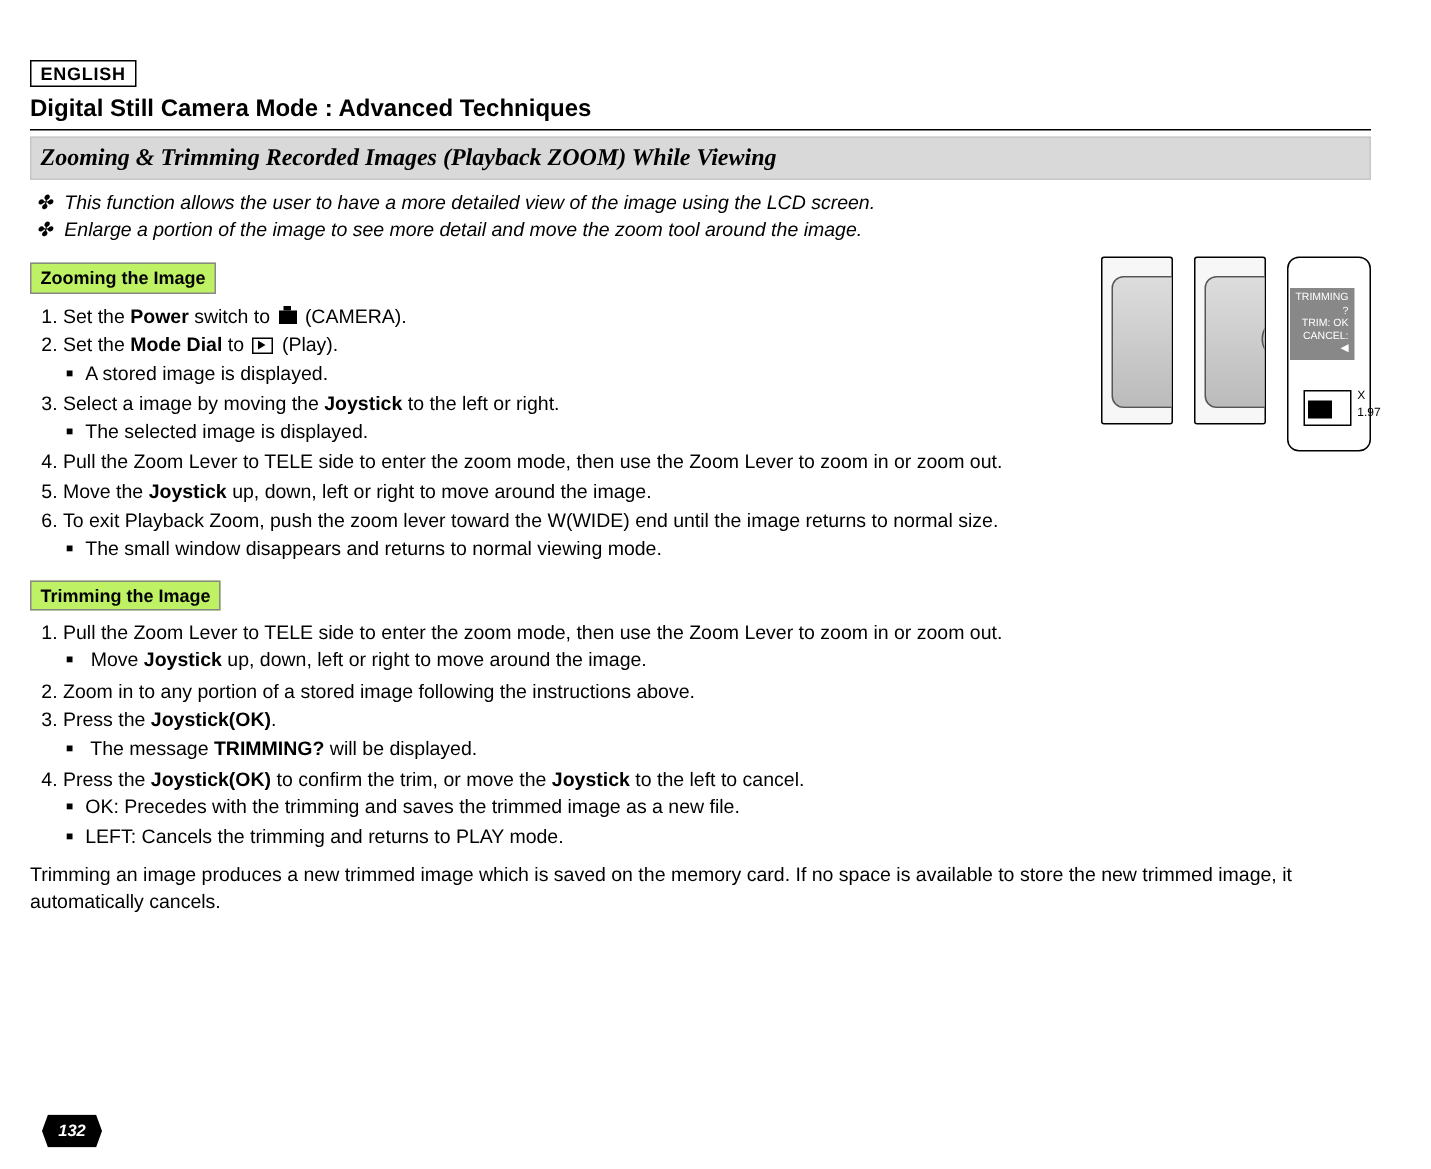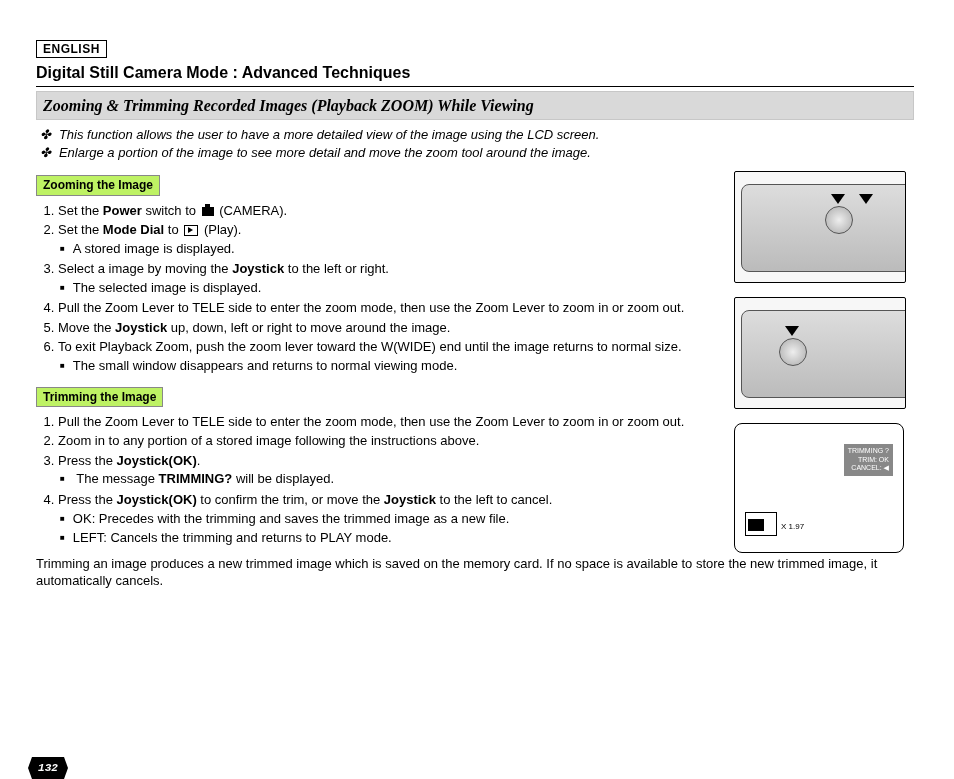--- a/index.html
+++ b/index.html
@@ -9,21 +9,21 @@
     font-family: Arial, Helvetica, sans-serif;
     color: #000;
     font-size: 13px;
     line-height: 1.35;
   }
   .page {
     width: 954px;
     height: 779px;
     position: relative;
     box-sizing: border-box;
-    padding: 40px 40px 20px 36px;
+    padding: 40px 40px 20px 20px;
   }
   .lang-box {
     display: inline-block;
     border: 1.5px solid #000;
     padding: 0 6px;
     font-size: 12px;
     font-weight: bold;
     letter-spacing: 0.5px;
   }
   .title {
@@ -48,21 +48,21 @@
   .content-row {
     display: flex;
     gap: 14px;
   }
   .left-col {
     flex: 1;
   }
   .right-col {
     width: 180px;
     display: flex;
-    flex-direction: column;
+    flex-direction: row;
     gap: 14px;
   }
   ul.intro {
     list-style: none;
     padding-left: 24px;
     margin: 0 0 10px 0;
     font-style: italic;
   }
   ul.intro li::before {
     content: "✤";
@@ -156,32 +156,31 @@
   }
   .lcd .zoom-inner {
     position:absolute; left:2px; top:6px; width:16px; height:12px; background:#000;
   }
   .lcd .zoom-val {
     position:absolute; left:40px; bottom:14px; font-size:8px;
   }
   .page-badge {
     position: absolute;
     left: 28px;
-    bottom: 0;
+    bottom: 14px;
     width: 40px; height: 22px;
     background: #000;
     color: #fff;
     font-weight: bold;
     font-size: 11px;
     display: flex;
     align-items: center;
     justify-content: center;
     font-style: italic;
     clip-path: polygon(10% 0, 90% 0, 100% 50%, 90% 100%, 10% 100%, 0 50%);
-    font-family: Liberation Mono, monospace;
   }
   .icon-cam {
     display:inline-block; width:12px; height:9px; background:#000;
     position:relative; vertical-align:middle; margin:0 2px;
   }
   .icon-cam::before{
     content:""; position:absolute; top:-3px; left:3px; width:5px; height:3px; background:#000;
   }
   .icon-play {
     display:inline-block; width:12px; height:9px; border:1px solid #000;
@@ -244,20 +243,25 @@
           <ul class="sub">
               <li>The small window disappears and returns to normal viewing mode.</li>
             </ul>
         </li>
       </ol>
 
       <span class="subhead">Trimming the Image</span>
       <ol class="steps">
         <li>
           <span>Pull the Zoom Lever to TELE side to enter the zoom mode, then use the Zoom Lever to zoom in or zoom out.</span>
+          <ul class="sub">
+              <li>
+            <span>Move </span><span class="b">Joystick</span><span> up, down, left or right  to move around the image.</span>
+          </li>
+            </ul>
         </li>
         <li>Zoom in to any portion of a stored image following the instructions above.</li>
         <li>
           <span>Press the </span><span class="b">Joystick(OK)</span><span>.</span>
           <ul class="sub">
               <li>
             <span>The message </span><span class="b">TRIMMING?</span><span> will be displayed.</span>
           </li>
             </ul>
         </li>

